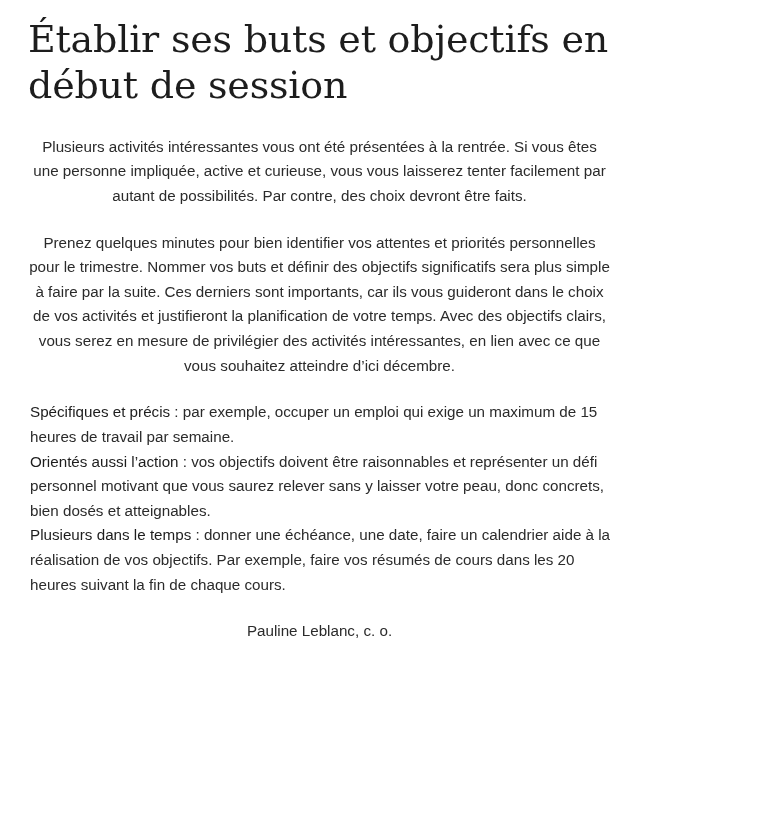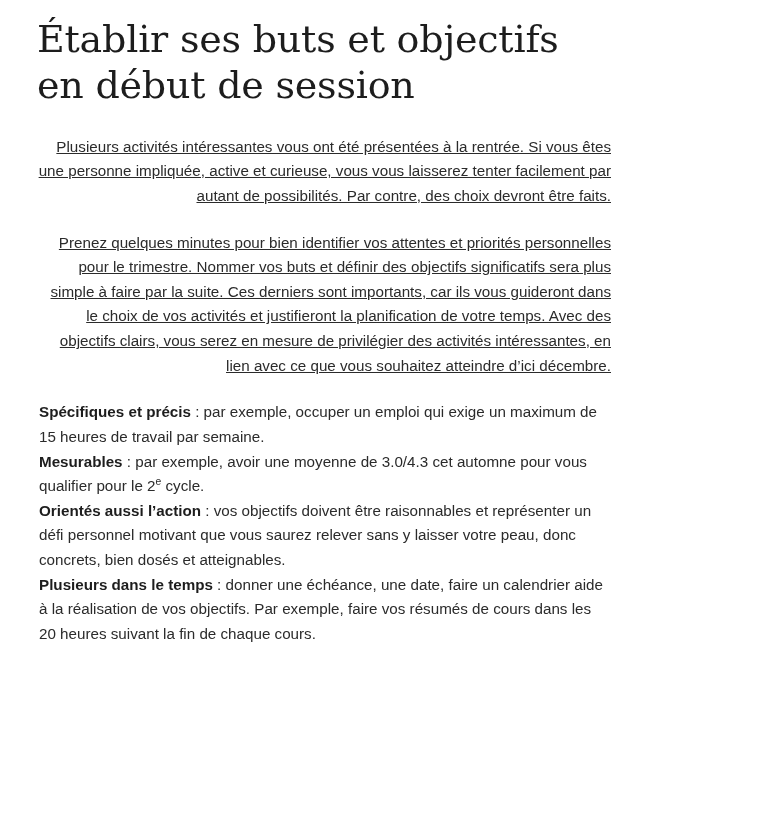--- a/index.html
+++ b/index.html
@@ -8,55 +8,54 @@
     background: #ffffff;
   }
   body {
     width: 777px;
     height: 839px;
     font-family: "Liberation Sans", sans-serif;
     color: #262626;
     overflow: hidden;
   }
   .page {
-    padding: 8px 22px 0 37px;
+    padding: 8px 22px 0 28px;
     box-sizing: border-box;
     width: 633px;
   }
   .doc-title {
     font-family: "DejaVu Serif", serif;
     font-weight: 400;
     font-size: 38px;
     line-height: 1.22;
     color: #1d1d1d;
     margin: 8px 0 26px 0;
     letter-spacing: -0.2px;
   }
   p {
     font-size: 15.2px;
     line-height: 1.62;
     margin: 0 0 22px 0;
     color: #2b2b2b;
-    text-align: right;
-    text-decoration: underline;
+    text-align: center;
   }
   .smart-list {
     margin: 0 0 22px 0;
     padding: 0;
     list-style: none;
   }
   .smart-list li {
     font-size: 15.2px;
     line-height: 1.62;
     color: #2b2b2b;
     margin: 0 0 0 0;
     padding: 0 0 0 2px;
   }
   .smart-list li strong {
-    font-weight: bold;
+    font-weight: normal;
     color: #1d1d1d;
   }
   sup {
     font-size: 0.68em;
     vertical-align: super;
     line-height: 0;
   }
   .signature {
     font-size: 15.2px;
     line-height: 1.62;
@@ -72,25 +71,23 @@
   <h1 class="doc-title">Établir ses buts et objectifs en début de session</h1>
 
   <p>Plusieurs activités intéressantes vous ont été présentées à la rentrée. Si vous êtes une personne impliquée, active et curieuse, vous vous laisserez tenter facilement par autant de possibilités. Par contre, des choix devront être faits.</p>
   <p>Prenez quelques minutes pour bien identifier vos attentes et priorités personnelles pour le trimestre. Nommer vos buts et définir des objectifs significatifs sera plus simple à faire par la suite. Ces derniers sont importants, car ils vous guideront dans le choix de vos activités et justifieront la planification de votre temps. Avec des objectifs clairs, vous serez en mesure de privilégier des activités intéressantes, en lien avec ce que vous souhaitez atteindre d’ici décembre.</p>
 
   <ul class="smart-list">
     <li>
       <strong>Spécifiques et précis</strong><span> : par exemple, occuper un emploi qui exige un maximum de 15 heures de travail par semaine.</span><sup></sup><span></span>
     </li>
     <li>
-      <strong>Mesurables</strong><span> : par exemple, avoir une moyenne de 3.0/4.3 cet automne pour vous qualifier pour le 2</span><sup>e</sup><span> cycle.</span>
-    </li>
-    <li>
       <strong>Orientés aussi l’action</strong><span> : vos objectifs doivent être raisonnables et représenter un défi personnel motivant que vous saurez relever sans y laisser votre peau, donc concrets, bien dosés et atteignables.</span><sup></sup><span></span>
     </li>
     <li>
       <strong>Plusieurs dans le temps</strong><span> : donner une échéance, une date, faire un calendrier aide à la réalisation de vos objectifs. Par exemple, faire vos résumés de cours dans les 20 heures suivant la fin de chaque cours.</span><sup></sup><span></span>
     </li>
   </ul>
 
 
+  <p class="signature">Pauline Leblanc, c. o.</p>
 
 </div>
 
 </body></html>

